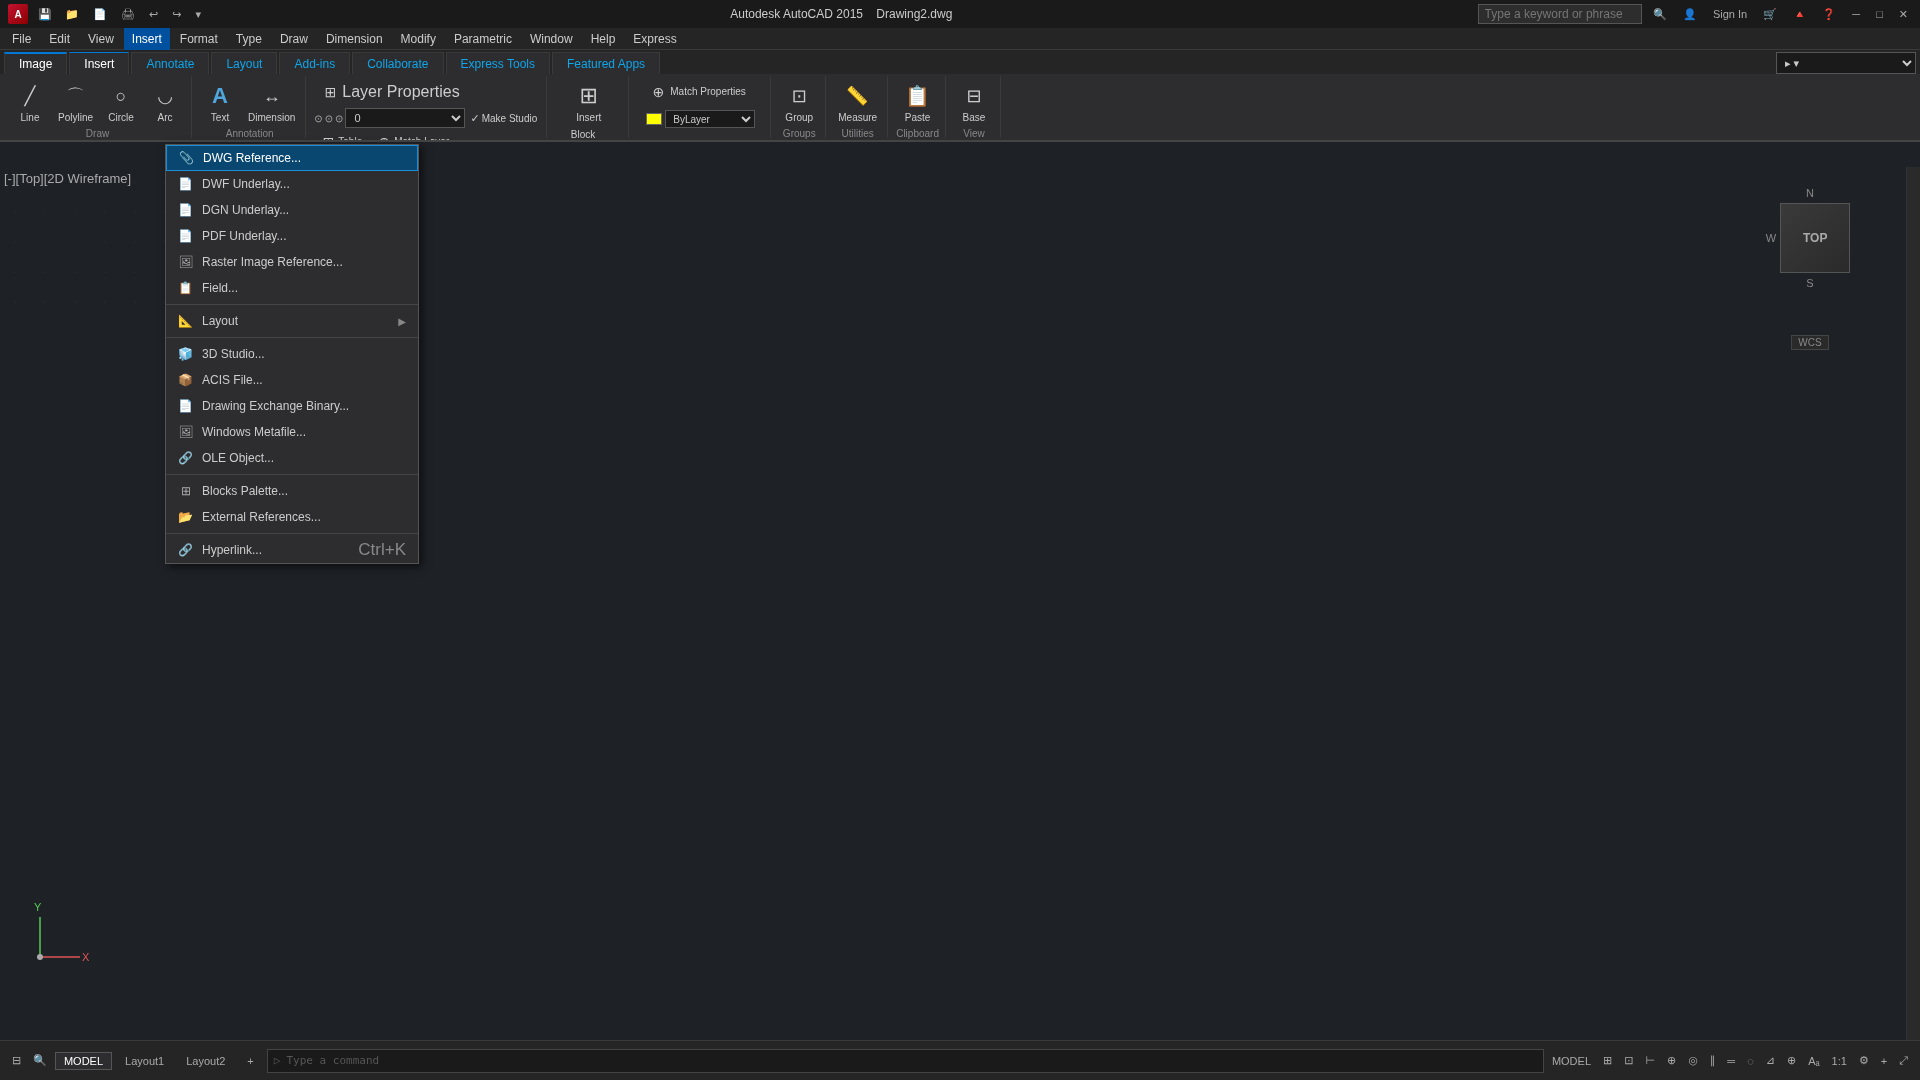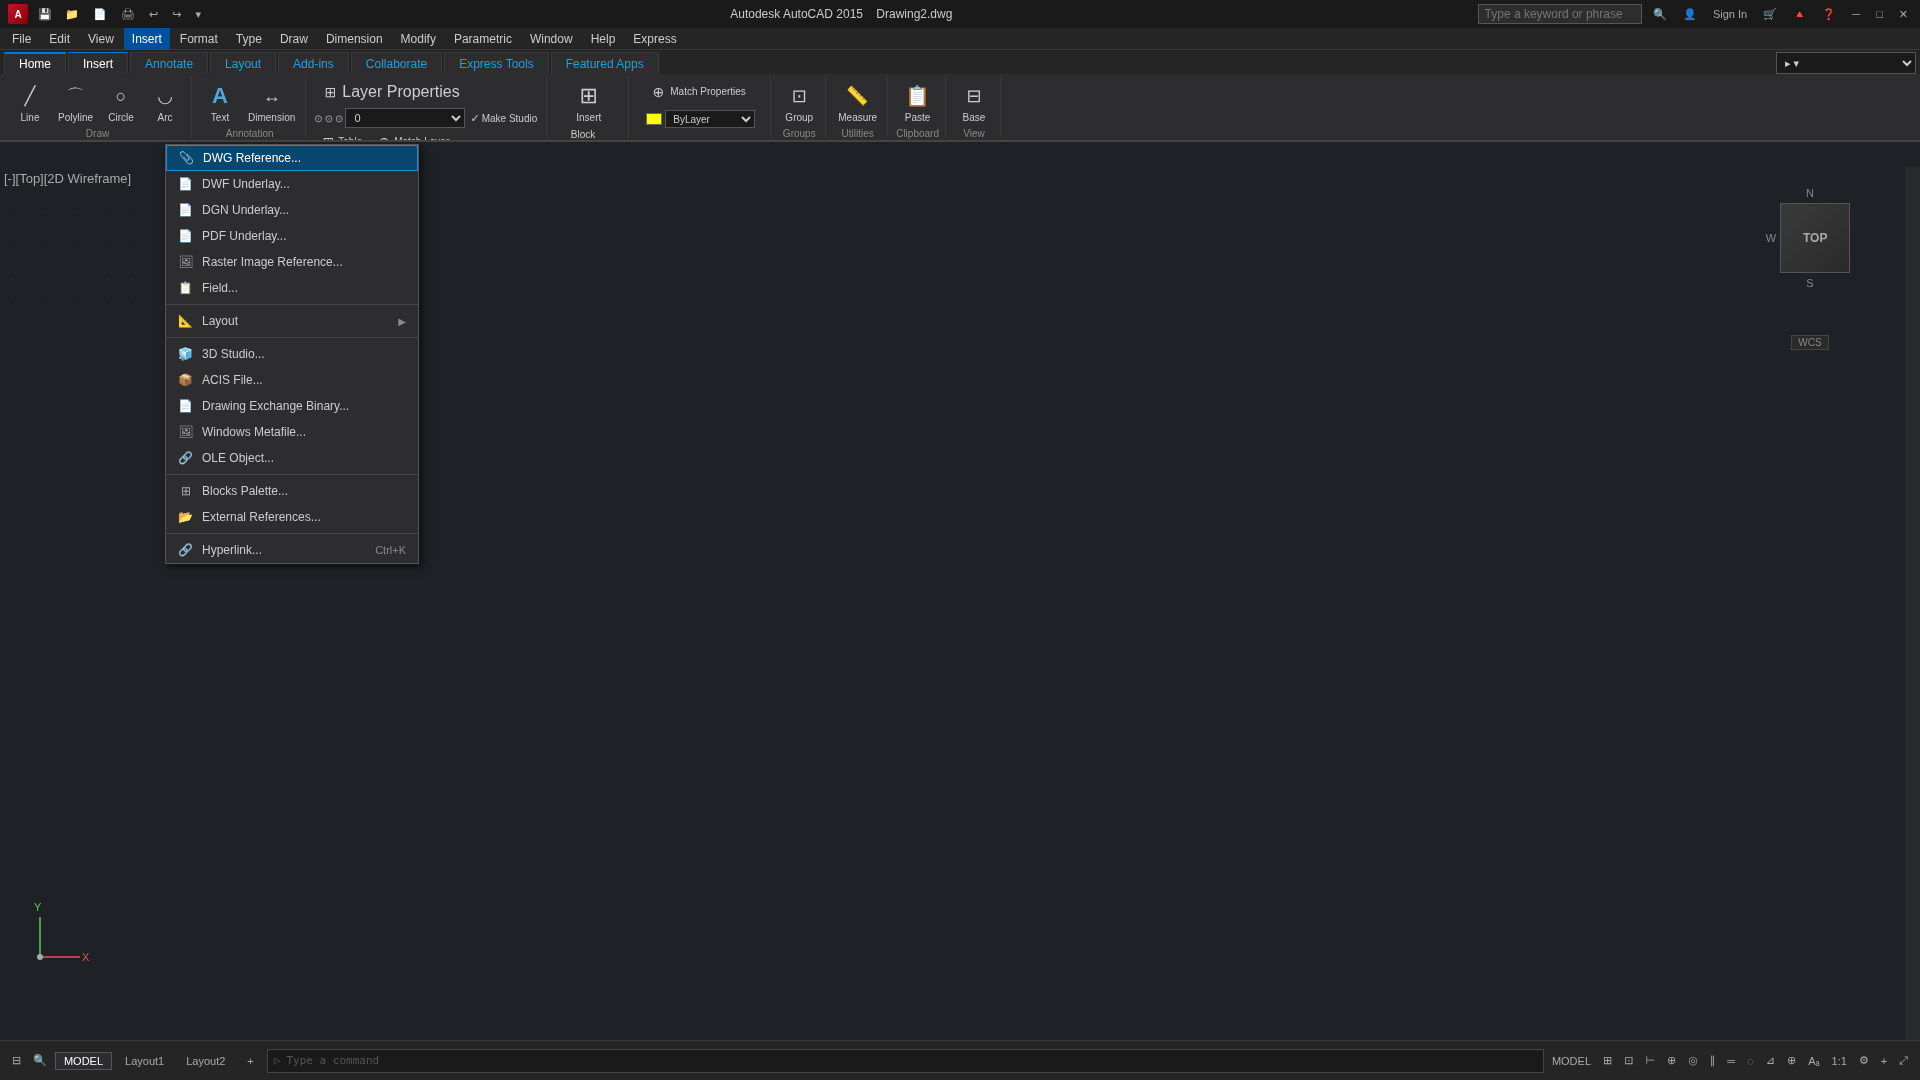--- a/index.html
+++ b/index.html
@@ -310,21 +310,21 @@
       font-size: 12px;
       color: #aaa;
       flex-shrink: 0;
     }
     .menu-separator {
       height: 1px;
       background: #444;
       margin: 3px 0;
     }
     .menu-item-text { flex: 1; }
-    .menu-shortcut { color: #888; font-size: 11px; }
+    .menu-shortcut { color: #888; font-size: 17px; }
     .menu-arrow { color: #888; font-size: 10px; }
 
     
     .ribbon-layer-section {
       display: flex;
       flex-direction: column;
       gap: 12px;
       padding: 2px 4px;
     }
     .ribbon-row {
@@ -392,21 +392,21 @@
   <div class="menu-item">Dimension</div>
   <div class="menu-item">Modify</div>
   <div class="menu-item">Parametric</div>
   <div class="menu-item">Window</div>
   <div class="menu-item">Help</div>
   <div class="menu-item">Express</div>
 </div>
 
 <div id="ribbon">
   <div id="ribbon-tabs">
-    <div class="ribbon-tab active">Home</div>
+    <div class="ribbon-tab active">Image</div>
     <div class="ribbon-tab" style="border-top-color:#0078d4; color:white;">Insert</div>
     <div class="ribbon-tab">Annotate</div>
     <div class="ribbon-tab">Layout</div>
     <div class="ribbon-tab">Add-ins</div>
     <div class="ribbon-tab">Collaborate</div>
     <div class="ribbon-tab">Express Tools</div>
     <div class="ribbon-tab">Featured Apps</div>
     <div style="margin-left:auto;display:flex;align-items:center;">
       <select class="layer-dropdown"><option>▸ ▾</option></select>
     </div>

